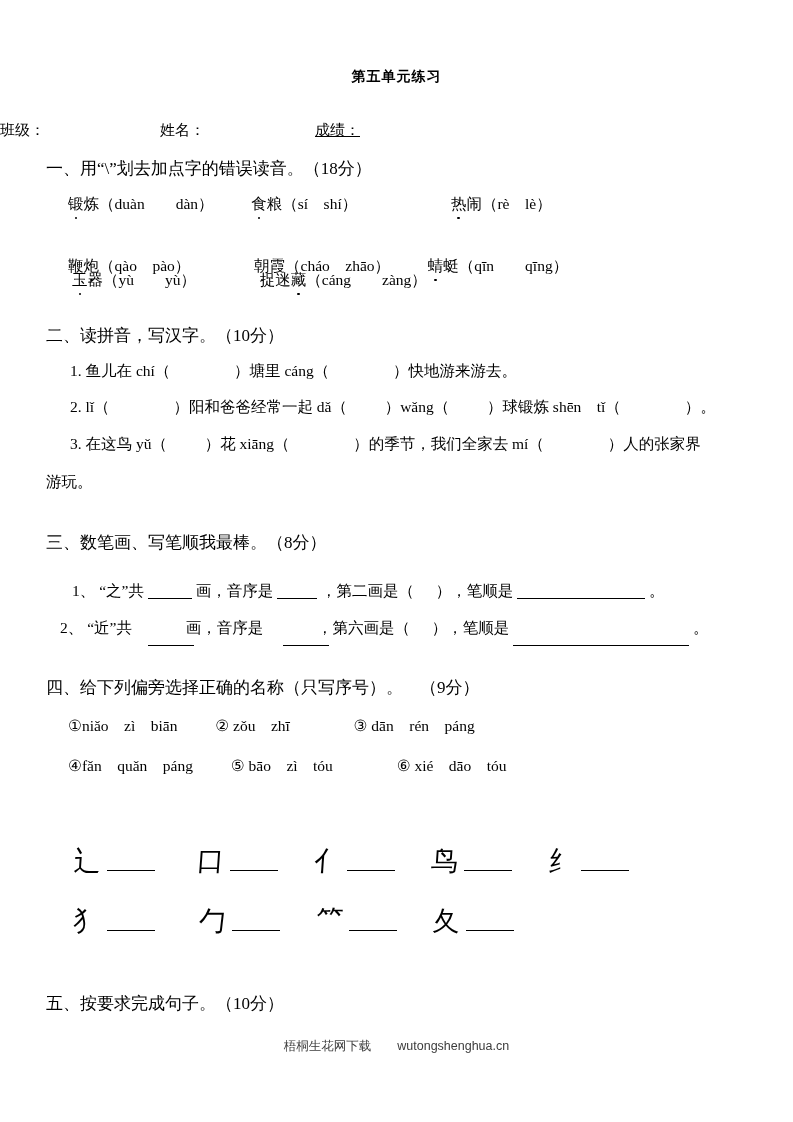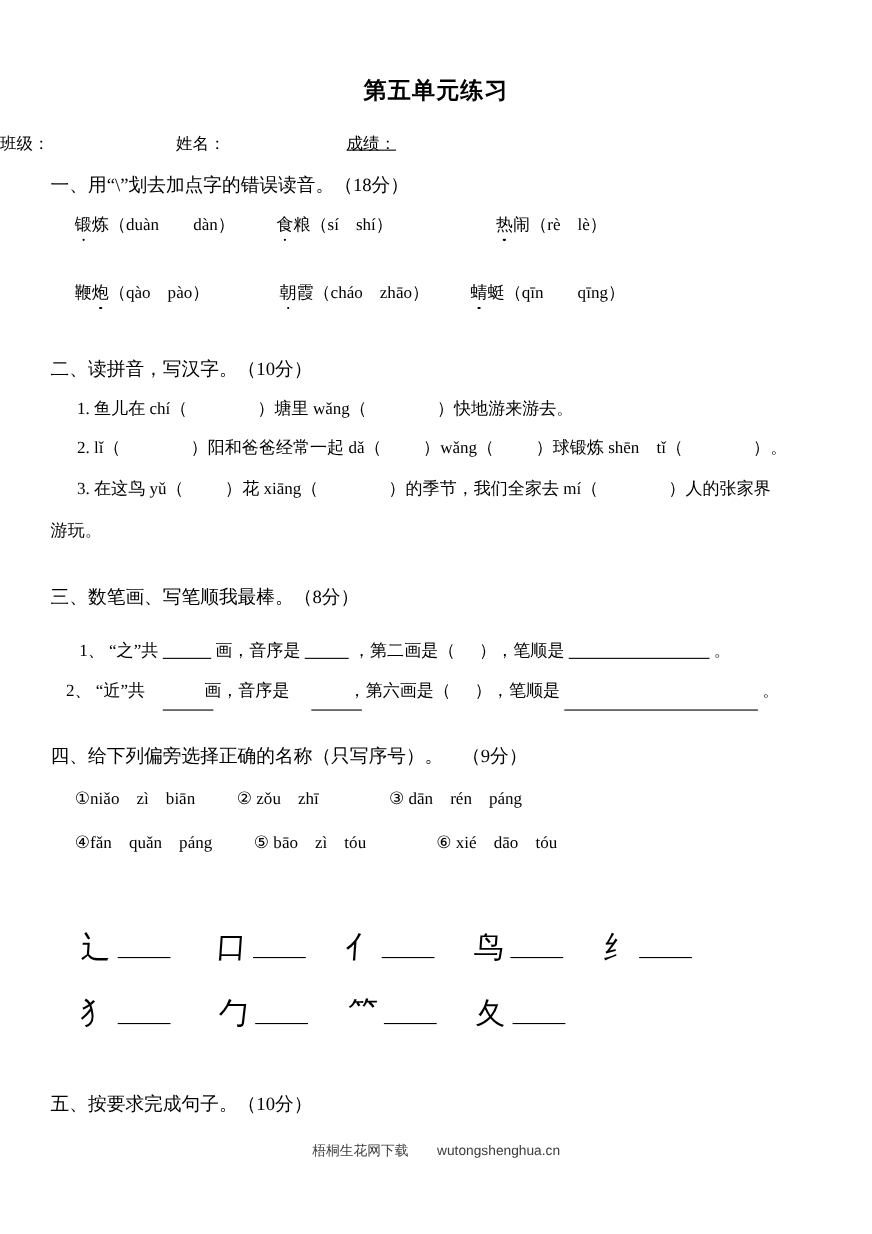--- a/index.html
+++ b/index.html
@@ -9,21 +9,21 @@
     color:#000;
     position:relative;
     overflow:hidden;
   }
   .page { position:relative; width:793px; height:1122px; padding:0; box-sizing:border-box; }
 
   .title {
     text-align:center;
     font-family:"Liberation Sans","DejaVu Sans",sans-serif;
     font-weight:bold;
-    font-size:21px;
+    font-size:14px;
     letter-spacing:1px;
     margin:0;
     position:absolute;
     top:68px; left:0; right:0;
   }
 
   .idline {
     position:absolute;
     top:121px; left:0; right:0;
     font-size:15px;
@@ -136,28 +136,33 @@
   </div>
 
   <div class="row" style="top:232px; left:68px;margin-top:24px;">
     <span><span>鞭</span><span class="dotchar">炮</span><span>（qào　pào）</span></span>
     <span class="gap-l"></span>
     <span><span class="dotchar">朝</span><span>霞</span><span>（cháo　zhāo）</span></span>
     <span class="gap-m"></span>
     <span><span class="dotchar">蜻</span><span>蜓</span><span>（qīn　　qīng）</span></span>
   </div>
 
+  <div class="row" style="top:270px; left:72px;">
+    <span><span class="dotchar">玉</span><span>器</span><span>（yù　　yù）</span></span>
+    <span class="gap-l"></span>
+    <span><span>捉迷</span><span class="dotchar">藏</span><span>（cáng　　zàng）</span></span>
+  </div>
 
   <div class="sec-head" style="top:324px;">二、读拼音，写汉字。（10分）</div>
 
   <div class="row" style="top:361px; left:70px;">
     <span>1.</span>
     <span>鱼儿在 chí（</span>
     <span class="gap-l"></span>
-    <span>）塘里 wǎng（</span>
+    <span>）塘里 cáng（</span>
     <span class="gap-l"></span>
     <span>）快地游来游去。</span>
   </div>
 
   <div class="row" style="top:397px; left:70px;">
     <span>2.</span>
     <span>lǐ（</span>
     <span class="gap-l"></span>
     <span>）阳和爸爸经常一起 dǎ（</span>
     <span class="gap-m"></span>

